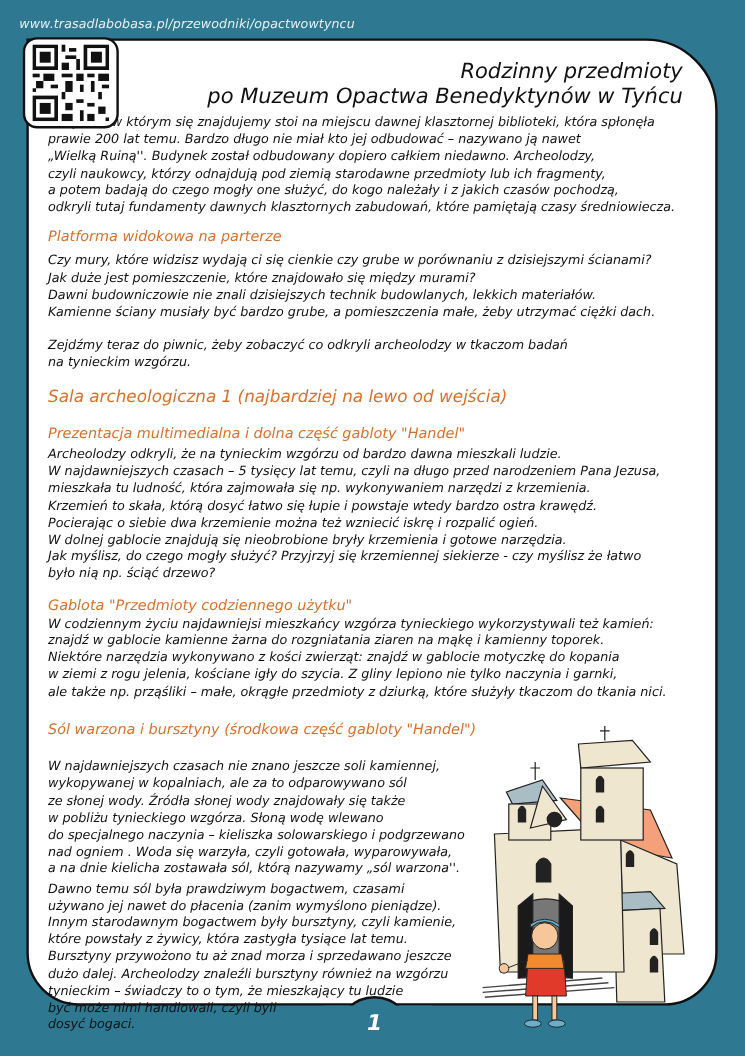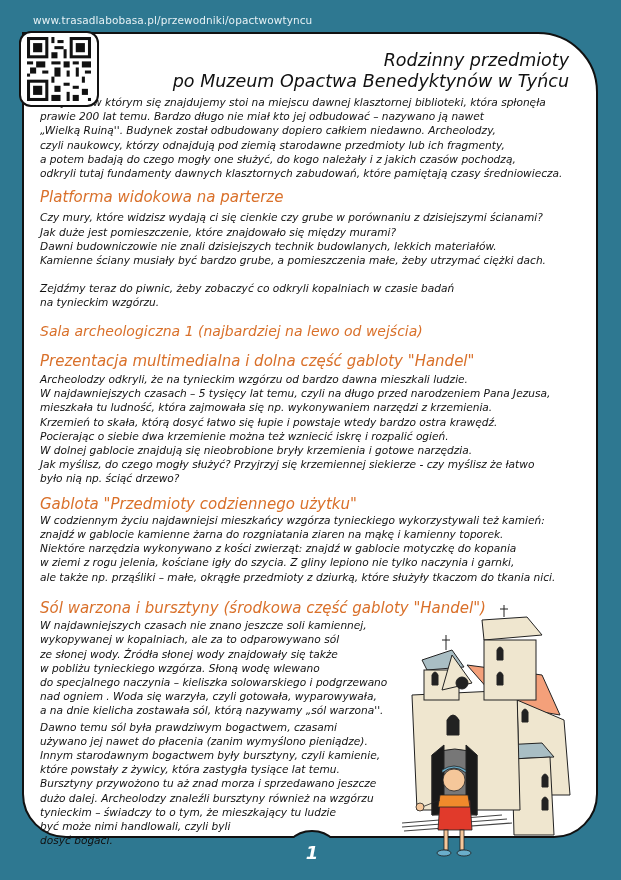--- a/index.html
+++ b/index.html
@@ -1,22 +1,22 @@
 <!DOCTYPE html>
 <html><head>
 <meta charset="utf-8">
 <style>
   html, body { margin: 0; padding: 0; }
   body {
     width: 621px; height: 880px; background: #2e7891; position: relative; overflow: hidden;
     font-family: "DejaVu Sans", sans-serif;
   }
   .url {
-    position: absolute; left: 33px; top: 14px; font-size: 10.5px; color: #e6f1f5;
-    letter-spacing: 0.1px; text-align: center;
+    position: absolute; left: 16px; top: 14px; font-size: 10.5px; color: #e6f1f5;
+    font-style: italic; letter-spacing: 0.1px; text-align: center;
   }
   .card {
     position: absolute; left: 22px; top: 32px; width: 576px; height: 806px;
     background: #fff; border: 2px solid #111;
     border-radius: 0 60px 44px 44px;
     box-sizing: border-box;
   }
   .qr {
     position: absolute; left: 19px; top: 31px; width: 80px; height: 76px;
     background: #fff; border: 2px solid #111; border-radius: 12px; box-sizing: border-box;
@@ -24,21 +24,21 @@
   }
   .title {
     position: absolute; right: 52px; top: 50px; text-align: right;
     font-size: 17.5px; line-height: 21px; color: #111; font-style: italic;
   }
   .content {
     position: absolute; left: 40px; top: 95px; width: 560px;
     font-size: 10.6px; line-height: 14.2px; color: #111; font-style: italic;
   }
   .content p { margin: 0; white-space: pre-line; }
-  .h-orange { color: #d9702a; font-size: 15px; margin: 0; }
+  .h-orange { color: #d9702a; font-size: 12px; margin: 0; }
   .h-center { color: #d9702a; font-size: 14px; margin: 0; width: 540px; }
   .page-num-bump {
     position: absolute; left: 280px; top: 830px; width: 64px; height: 64px;
     background: #2e7891; border: 2px solid #111; border-radius: 50%; box-sizing: border-box; z-index: 2;
   }
   .page-num-cover {
     position: absolute; left: 270px; top: 838px; width: 90px; height: 50px; background: #2e7891; z-index: 2;
   }
   .page-num {
     position: absolute; left: 280px; top: 842px; width: 64px; text-align: center; z-index: 4;
@@ -108,40 +108,40 @@
 prawie 200 lat temu. Bardzo długo nie miał kto jej odbudować – nazywano ją nawet
 „Wielką Ruiną''. Budynek został odbudowany dopiero całkiem niedawno. Archeolodzy,
 czyli naukowcy, którzy odnajdują pod ziemią starodawne przedmioty lub ich fragmenty,
 a potem badają do czego mogły one służyć, do kogo należały i z jakich czasów pochodzą,
 odkryli tutaj fundamenty dawnych klasztornych zabudowań, które pamiętają czasy średniowiecza.</p>
   <p class="h-orange" style="margin-top:10px;">Platforma widokowa na parterze</p>
   <p style="margin-top:6px;">Czy mury, które widzisz wydają ci się cienkie czy grube w porównaniu z dzisiejszymi ścianami?
 Jak duże jest pomieszczenie, które znajdowało się między murami?
 Dawni budowniczowie nie znali dzisiejszych technik budowlanych, lekkich materiałów.
 Kamienne ściany musiały być bardzo grube, a pomieszczenia małe, żeby utrzymać ciężki dach.</p>
-  <p style="margin-top:14px;">Zejdźmy teraz do piwnic, żeby zobaczyć co odkryli kopalniach w czasie badań
+  <p style="margin-top:14px;">Zejdźmy teraz do piwnic, żeby zobaczyć co odkryli archeolodzy w tkaczom badań
 na tynieckim wzgórzu.</p>
   <p class="h-center" style="margin-top:14px;">Sala archeologiczna 1 (najbardziej na lewo od wejścia)</p>
   <p class="h-orange" style="margin-top:16px;">Prezentacja multimedialna i dolna część gabloty "Handel"</p>
   <p style="margin-top:4px;">Archeolodzy odkryli, że na tynieckim wzgórzu od bardzo dawna mieszkali ludzie.
 W najdawniejszych czasach – 5 tysięcy lat temu, czyli na długo przed narodzeniem Pana Jezusa,
 mieszkała tu ludność, która zajmowała się np. wykonywaniem narzędzi z krzemienia.
 Krzemień to skała, którą dosyć łatwo się łupie i powstaje wtedy bardzo ostra krawędź.
 Pocierając o siebie dwa krzemienie można też wzniecić iskrę i rozpalić ogień.
 W dolnej gablocie znajdują się nieobrobione bryły krzemienia i gotowe narzędzia.
 Jak myślisz, do czego mogły służyć? Przyjrzyj się krzemiennej siekierze - czy myślisz że łatwo
 było nią np. ściąć drzewo?</p>
   <p class="h-orange" style="margin-top:11px;">Gablota "Przedmioty codziennego użytku"</p>
   <p style="margin-top:2px;">W codziennym życiu najdawniejsi mieszkańcy wzgórza tynieckiego wykorzystywali też kamień:
 znajdź w gablocie kamienne żarna do rozgniatania ziaren na mąkę i kamienny toporek.
 Niektóre narzędzia wykonywano z kości zwierząt: znajdź w gablocie motyczkę do kopania
 w ziemi z rogu jelenia, kościane igły do szycia. Z gliny lepiono nie tylko naczynia i garnki,
 ale także np. prząśliki – małe, okrągłe przedmioty z dziurką, które służyły tkaczom do tkania nici.</p>
   <p class="h-orange" style="margin-top:17px;">Sól warzona i bursztyny (środkowa część gabloty "Handel")</p>
-  <p style="margin-top:3px;">W najdawniejszych czasach nie znano jeszcze soli kamiennej,
+  <p style="margin-top:17px;">W najdawniejszych czasach nie znano jeszcze soli kamiennej,
 wykopywanej w kopalniach, ale za to odparowywano sól
 ze słonej wody. Źródła słonej wody znajdowały się także
 w pobliżu tynieckiego wzgórza. Słoną wodę wlewano
 do specjalnego naczynia – kieliszka solowarskiego i podgrzewano
 nad ogniem . Woda się warzyła, czyli gotowała, wyparowywała,
 a na dnie kielicha zostawała sól, którą nazywamy „sól warzona''.</p>
   <p style="margin-top:2px;">Dawno temu sól była prawdziwym bogactwem, czasami
 używano jej nawet do płacenia (zanim wymyślono pieniądze).
 Innym starodawnym bogactwem były bursztyny, czyli kamienie,
 które powstały z żywicy, która zastygła tysiące lat temu.

